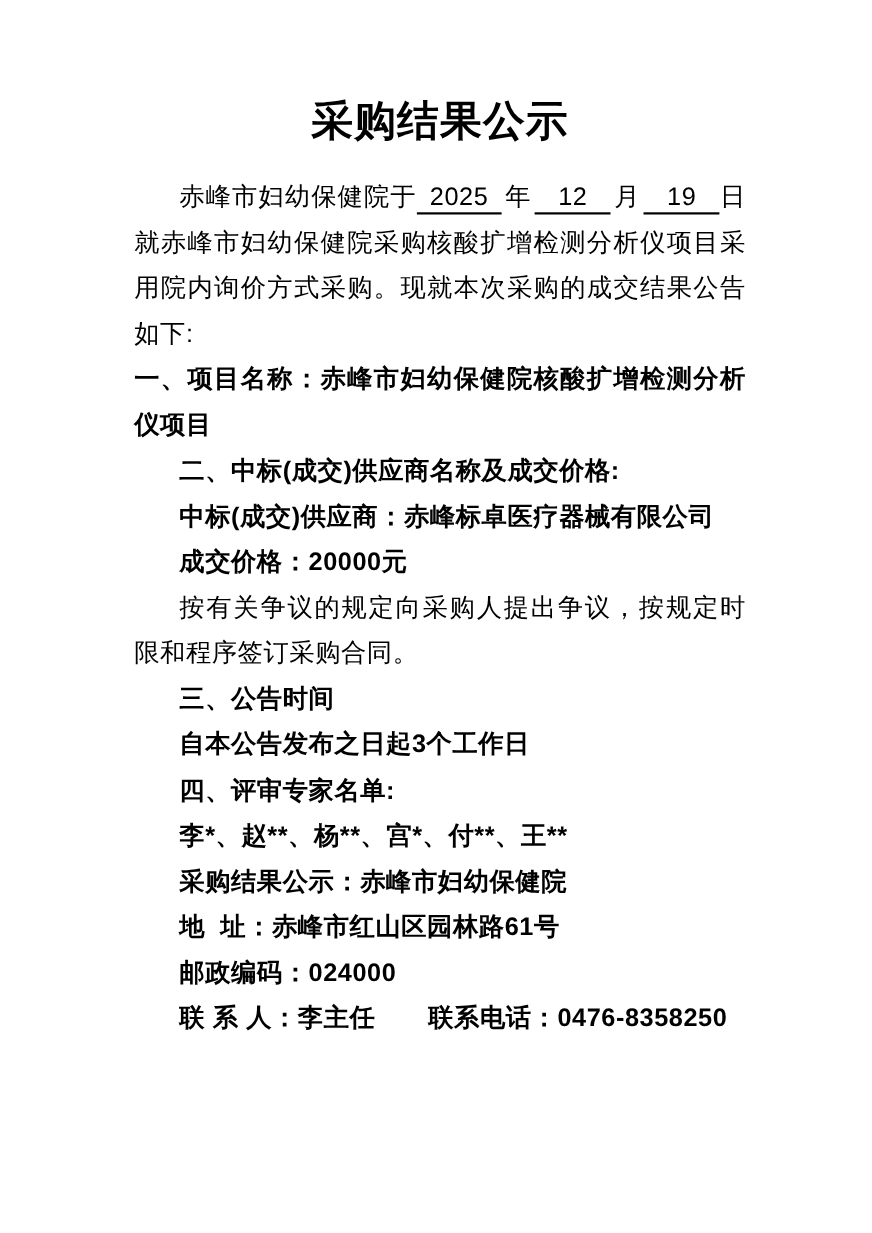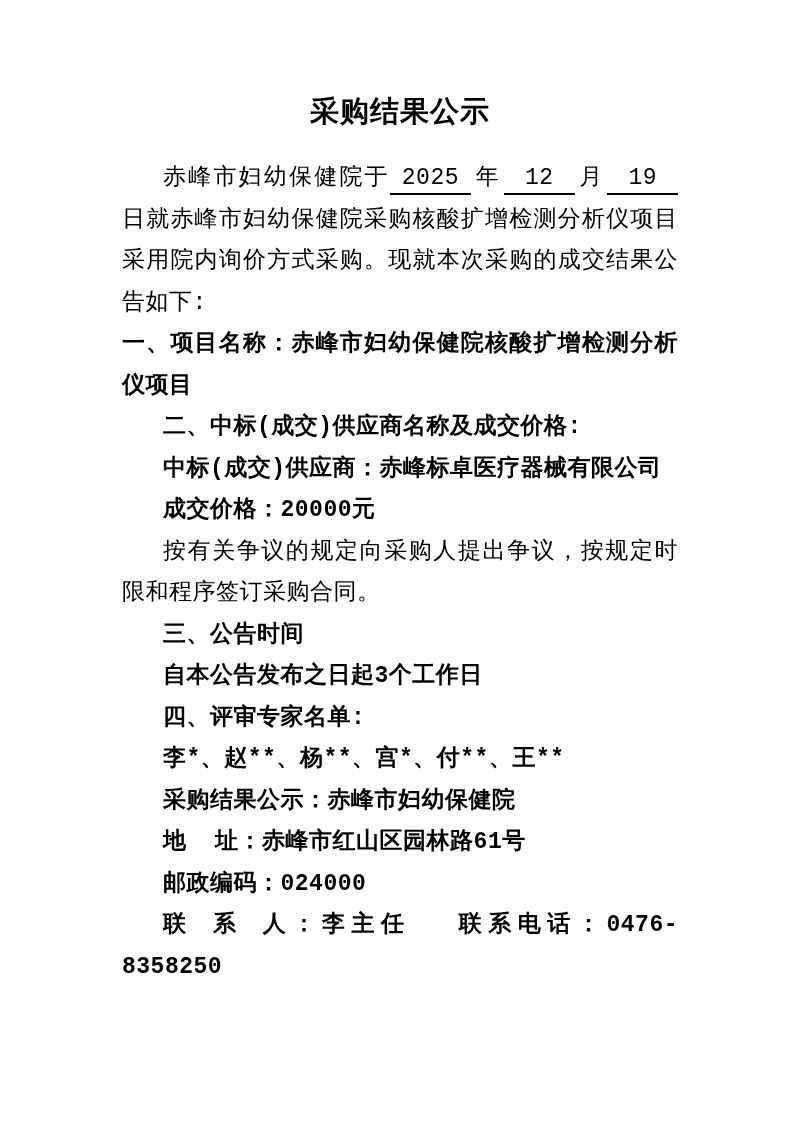--- a/index.html
+++ b/index.html
@@ -10,35 +10,34 @@
     margin: 0 auto;
     background: #ffffff;
     box-sizing: border-box;
     padding: 94px 115px 0 122px;
     font-family: "Liberation Sans", "DejaVu Sans", sans-serif;
     color: #000000;
     overflow: hidden;
   }
   .title {
     margin: 0 0 30px 0;
-    font-size: 29px;
+    font-size: 38px;
     line-height: 34px;
     font-weight: 700;
     text-align: center;
     letter-spacing: 1px;
   }
   .bodytext {
     font-size: 23px;
     line-height: 41.5px;
     letter-spacing: 0.5px;
   }
   .bodytext p {
     margin: 0;
     text-align: justify;
-    font-family: Liberation Mono, monospace;
   }
   .ind  { text-indent: 41px; }          
   .hang { margin-left: 41px; }          
   .b    { font-weight: 700; }
   .n    { font-weight: 400; }
   .pre  { white-space: pre-wrap; }
   .blank {
     display: inline-block;
     border-bottom: 2px solid #000000;
     padding: 0 12px;

